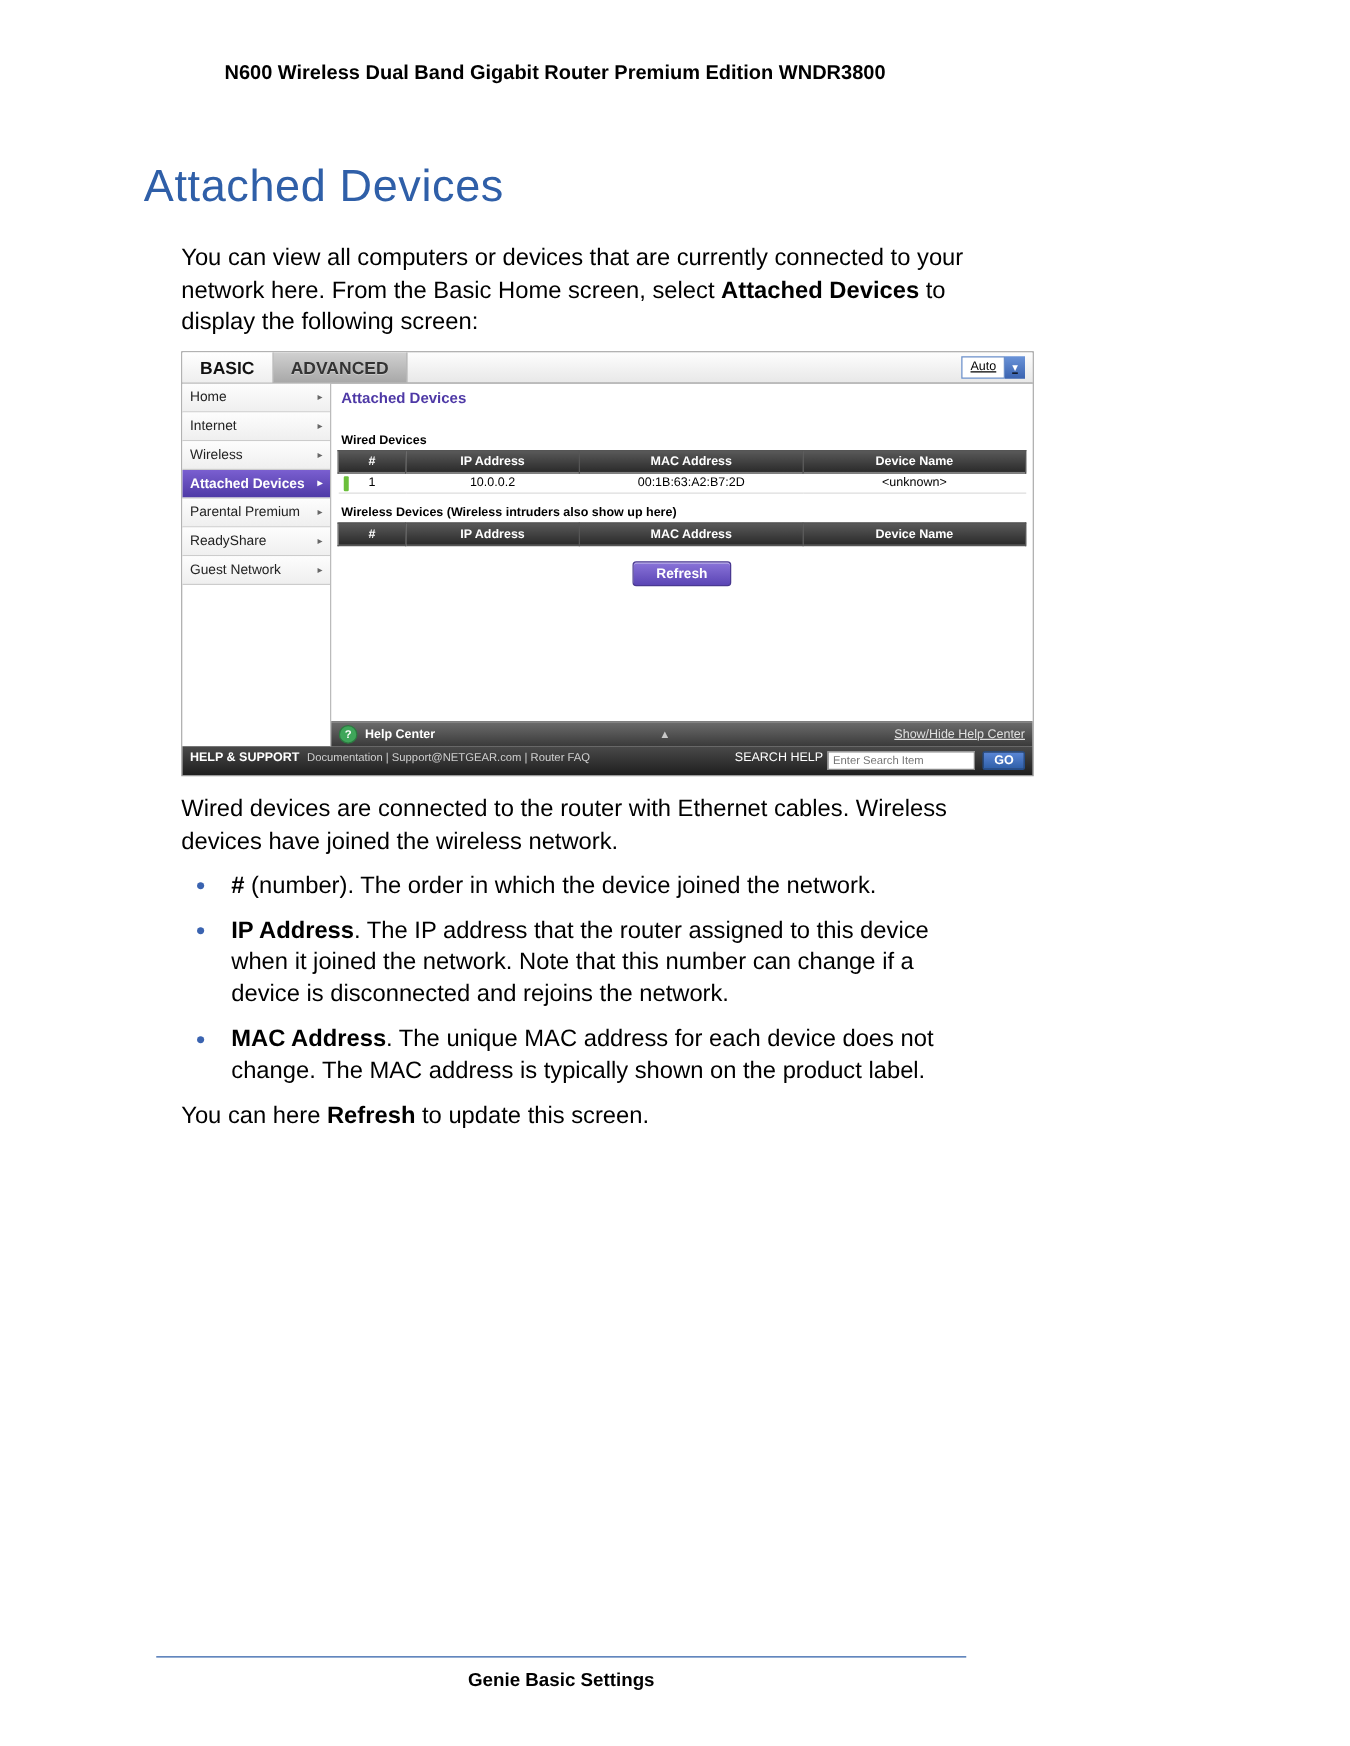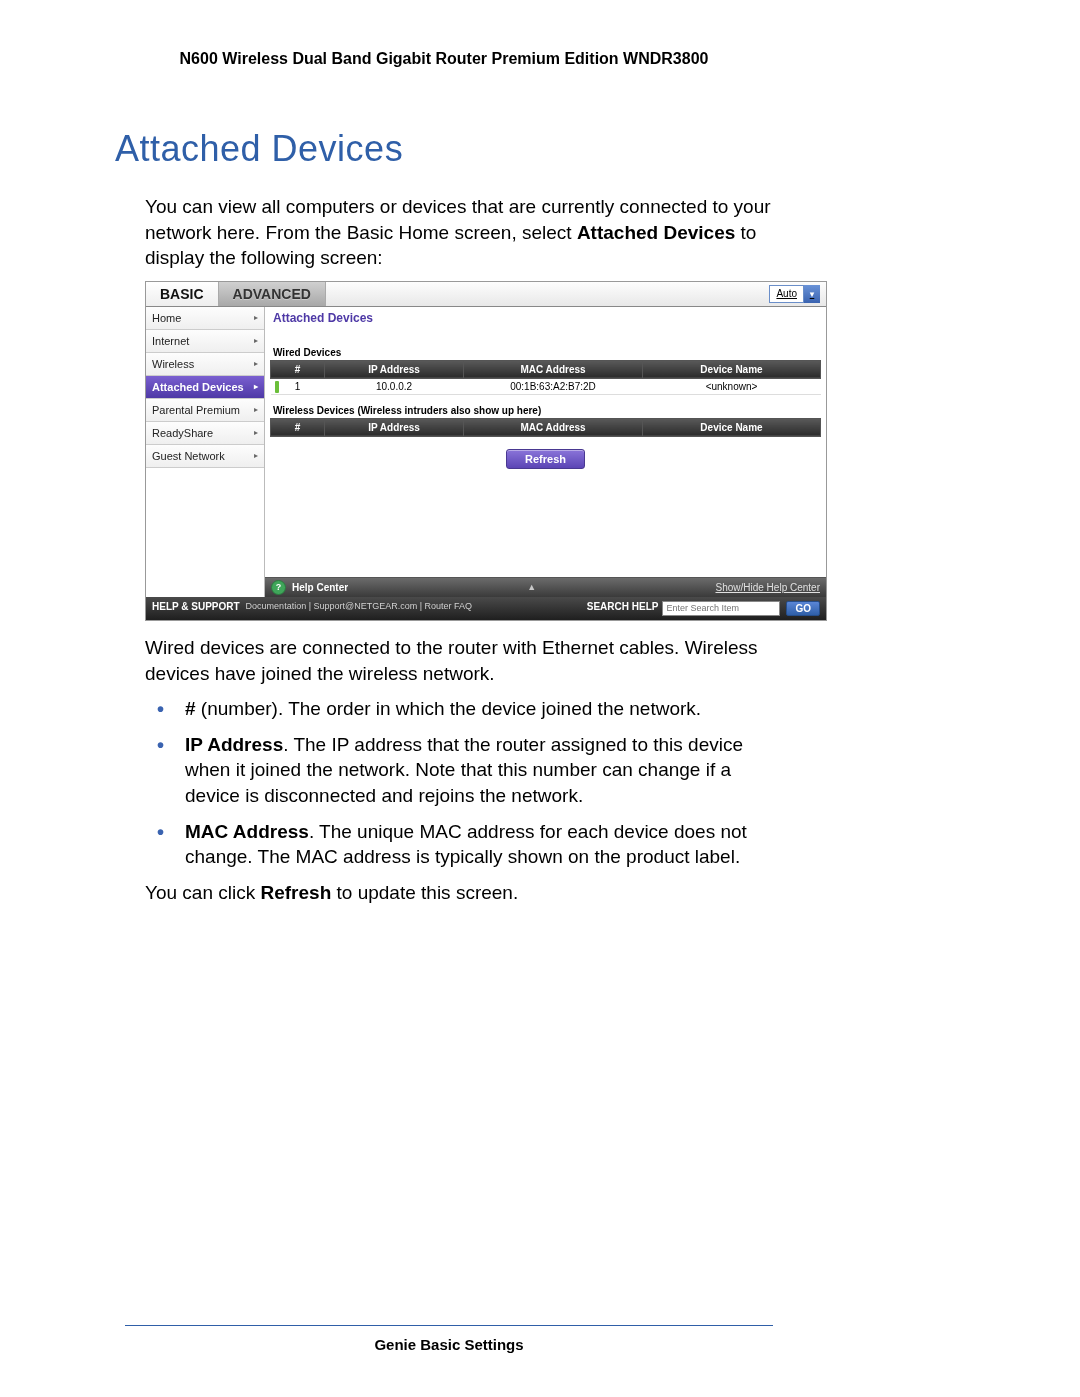--- a/index.html
+++ b/index.html
@@ -256,21 +256,21 @@
   .support-bar .hs {
     font-weight: bold;
     margin-right: 6px;
   }
   .support-bar .links {
     color: #d0d0d0;
     font-size: 9px;
     flex: 1;
   }
   .support-bar .searchlbl {
-    font-weight: bold;
+    font-weight: normal;
     margin-right: 4px;
     font-size: 10px;
   }
   .support-bar input {
     font-size: 9px;
     width: 110px;
     height: 13px;
     border: 1px solid #888;
     padding: 0 3px;
     color: #555;
@@ -423,20 +423,20 @@
     </li>
     <li>
       <span class="bold">IP Address</span><span>. The IP address that the router assigned to this device when it joined the network. Note that this number can change if a device is disconnected and rejoins the network.</span>
     </li>
     <li>
       <span class="bold">MAC Address</span><span>. The unique MAC address for each device does not change. The MAC address is typically shown on the product label.</span>
     </li>
   </ul>
 
   <p class="body-text">
-    <span>You can click </span><span class="bold">Refresh</span><span> to update this screen.</span>
+    <span>You can here </span><span class="bold">Refresh</span><span> to update this screen.</span>
   </p>
 
   <div class="page-footer">
     <div class="ftitle">Genie Basic Settings</div>
   </div>
 
 </div>
 
 </body></html>

